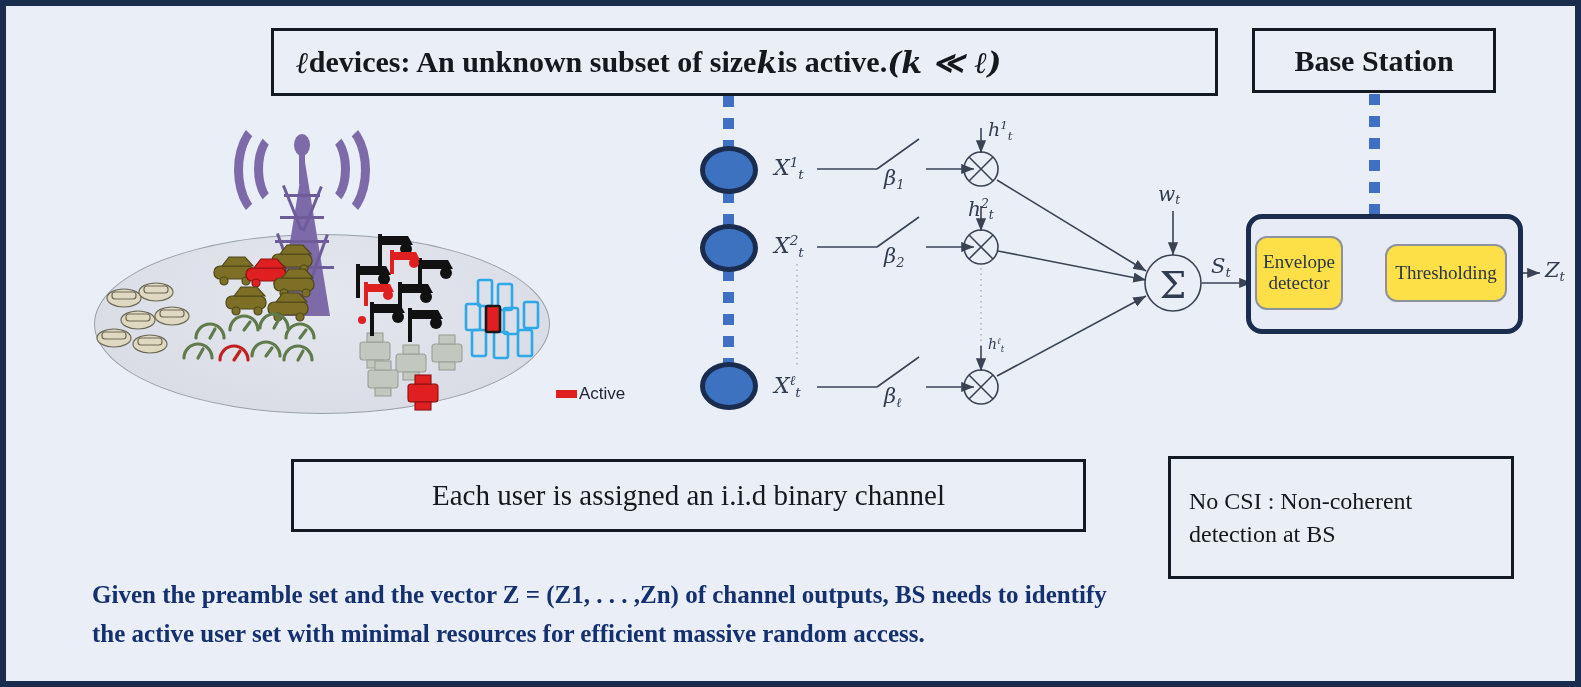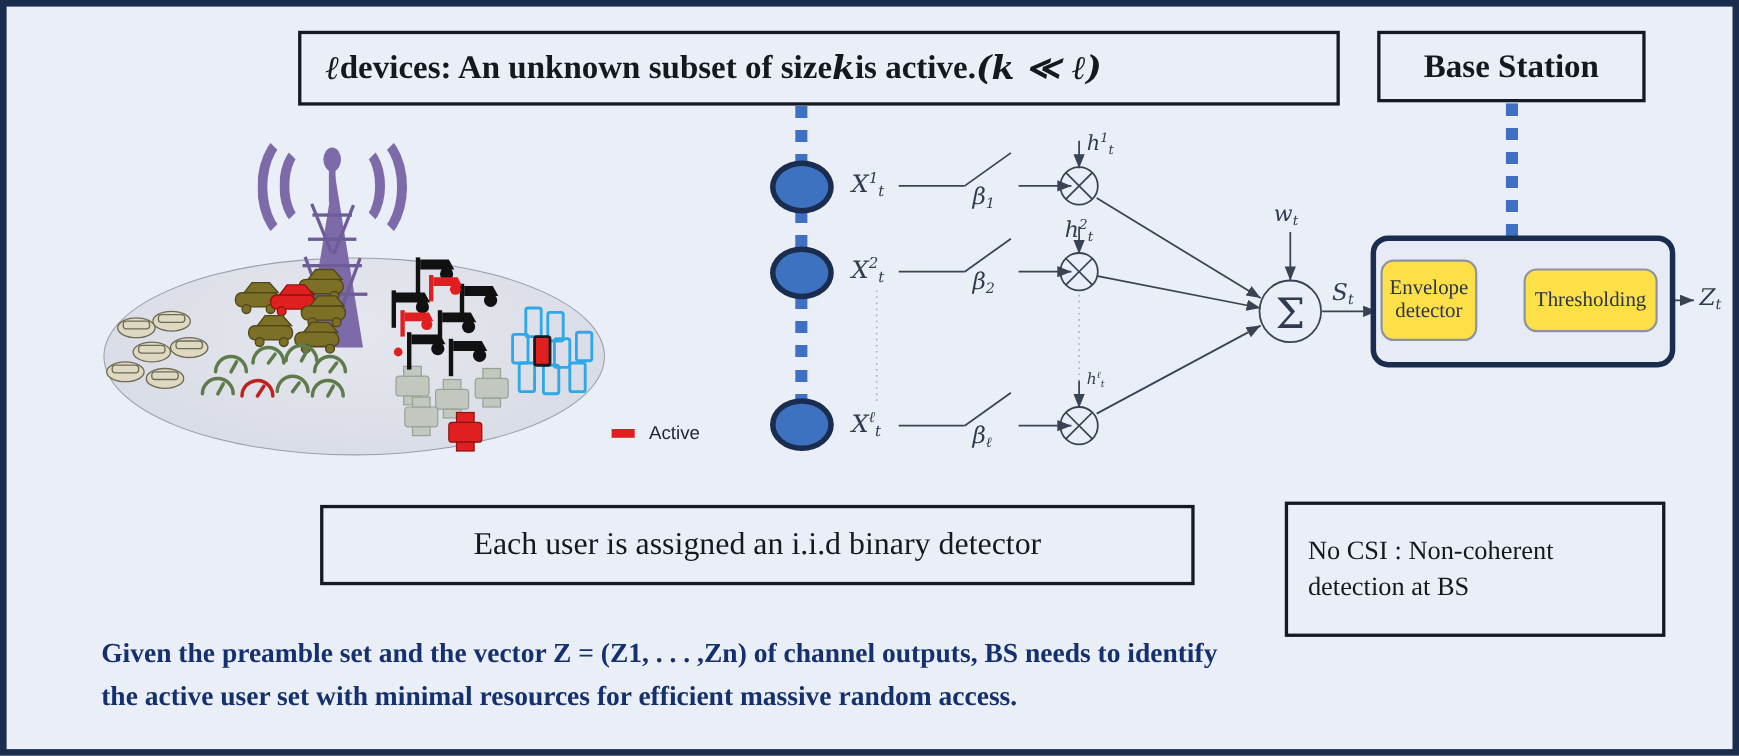--- a/index.html
+++ b/index.html
@@ -151,21 +151,21 @@
     border-right-color: transparent; border-top-color: transparent;
     border-bottom-color: transparent;
   }
   .wave.r { border: 9px solid #7d6aa8; border-left-color: transparent;
             border-top-color: transparent; border-bottom-color: transparent;
             border-radius: 50%; }
   .trussline { position: absolute; background: #6e5c98; }
 
   .legend {
     position: absolute; left: 472px; top: 268px;
-    display: flex; align-items: center; gap: 13px;
+    display: flex; align-items: center; gap: 2px;
     font-family: "Liberation Sans", sans-serif;
     font-size: 17px; color: #1d2330;
   }
   .legend .swatch { width: 21px; height: 8px; background: #e02020; display: block; }
 </style>
 </head>
 <body>
 
 <div id="figure">
 
@@ -495,21 +495,21 @@
     <span>
       <span>Envelope</span><br>
       <span>detector</span>
     </span>
   </div>
   <div class="bsinner" id="blk-thresh">
     <span>Thresholding</span>
   </div>
 
   <div class="callout" id="box-preamble">
-    <span>Each user is assigned an i.i.d binary detector</span>
+    <span>Each user is assigned an i.i.d binary channel</span>
   </div>
 
   <div class="callout" id="box-nocsi">
     <span>
       <span>No CSI : Non-coherent</span><br>
       <span>detection at BS</span>
     </span>
   </div>
 
   <div id="summary">

